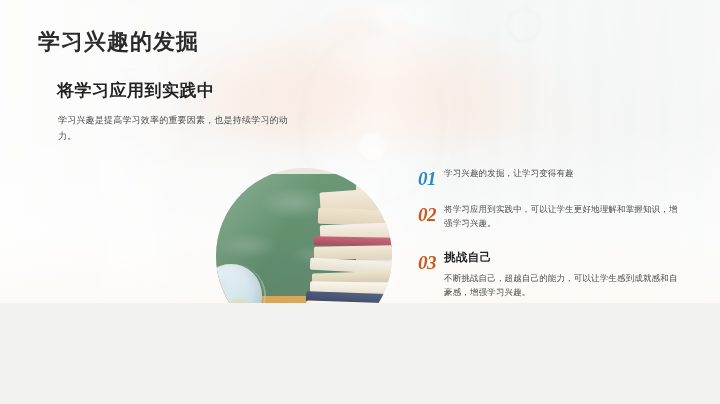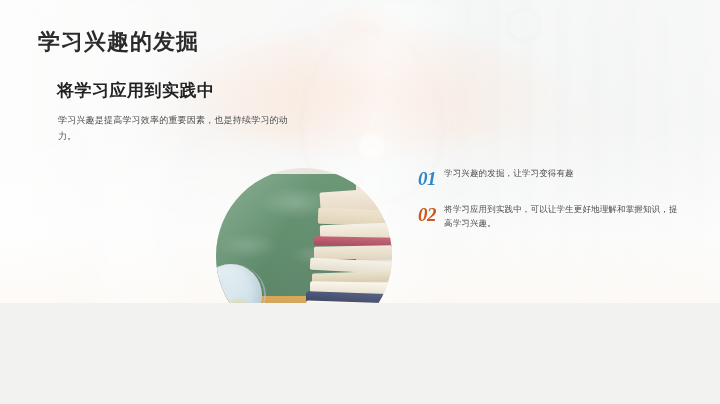--- a/index.html
+++ b/index.html
@@ -249,19 +249,26 @@
     <div class="point p1 pt1">
       <div class="point-num">01</div>
       <div class="point-body">
         <div class="point-desc">学习兴趣的发掘，让学习变得有趣</div>
       </div>
     </div>
 
     <div class="point p2 pt2">
       <div class="point-num">02</div>
       <div class="point-body">
-        <div class="point-desc">将学习应用到实践中，可以让学生更好地理解和掌握知识，提高学习兴趣。</div>
+        <div class="point-desc">将学习应用到实践中，可以让学生更好地理解和掌握知识，增强学习兴趣。</div>
       </div>
     </div>
 
+    <div class="point p3">
+      <div class="point-num">03</div>
+      <div class="point-body">
+        <div class="point-title">挑战自己</div>
+        <div class="point-desc">不断挑战自己，超越自己的能力，可以让学生感到成就感和自豪感，增强学习兴趣。</div>
+      </div>
+    </div>
 
   </div>
 </div>
 
 </body></html>

